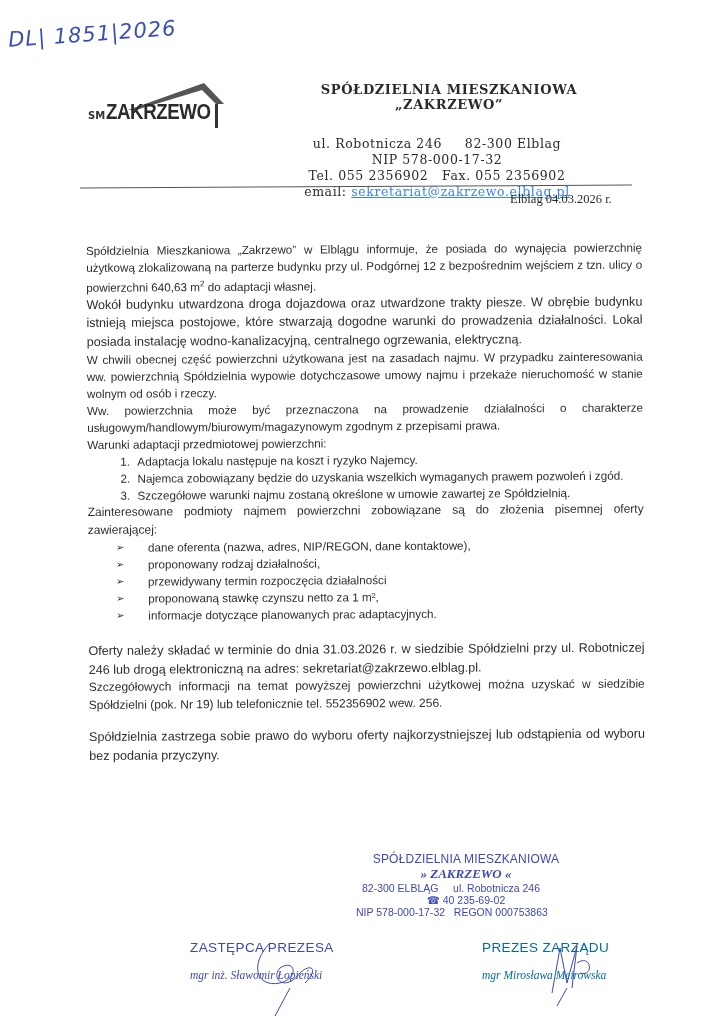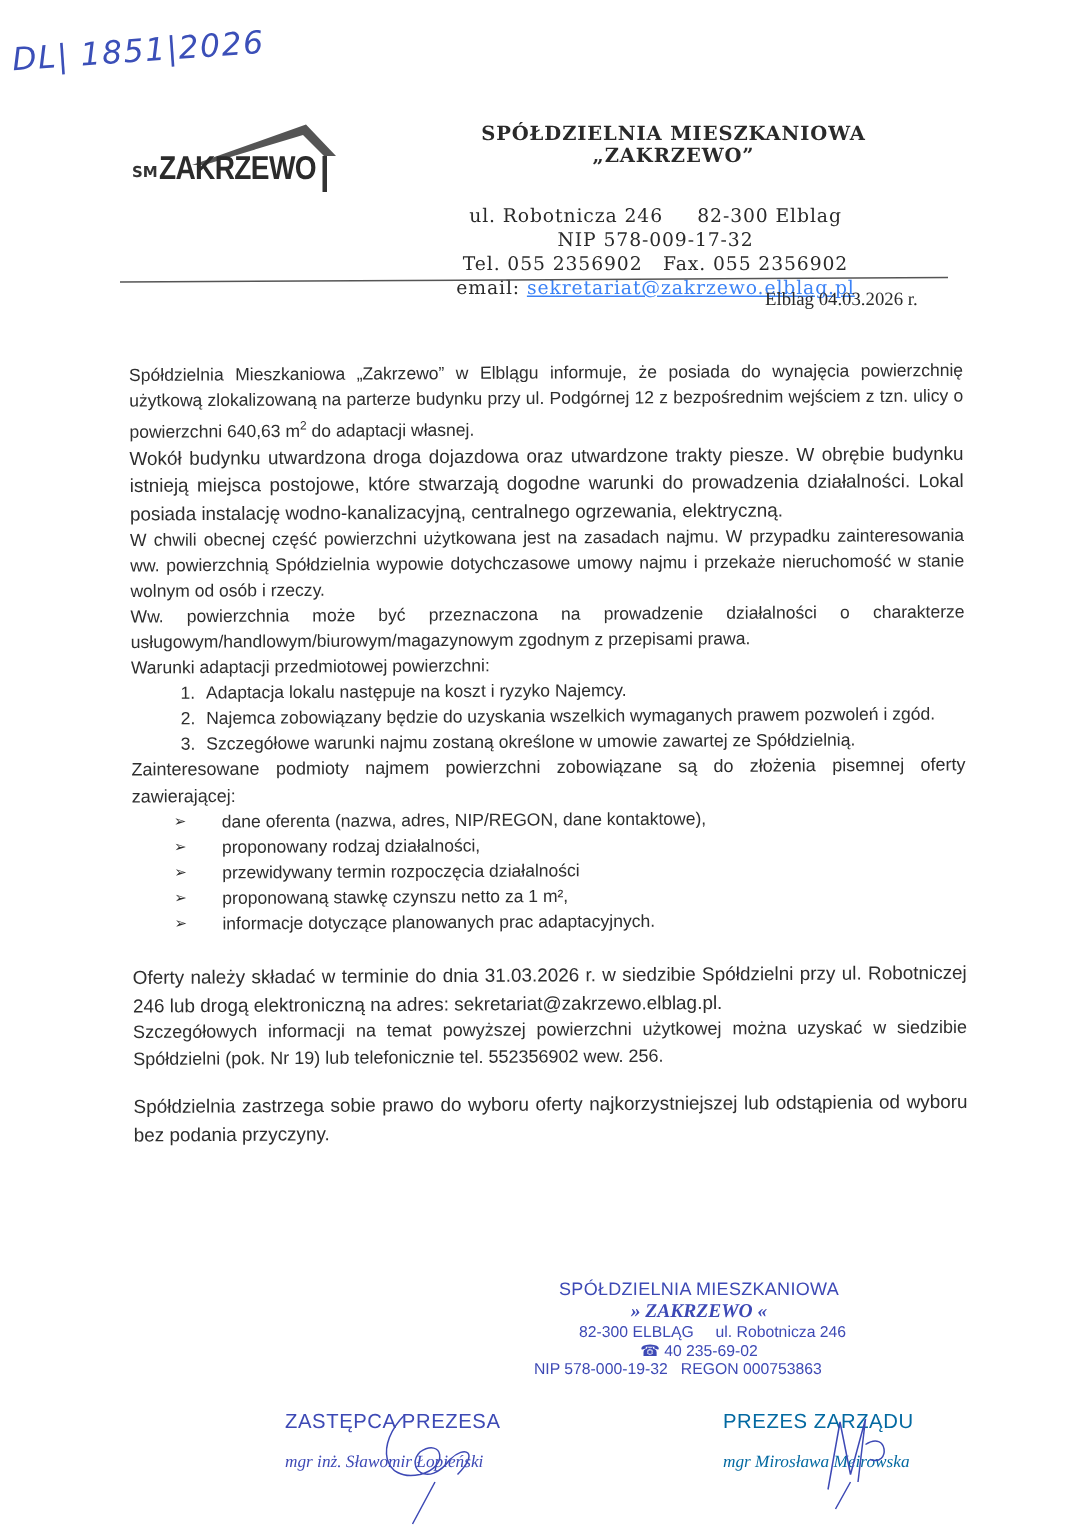--- a/index.html
+++ b/index.html
@@ -49,21 +49,21 @@
     <polygon points="40,30 116,3 136,24 128,24 114,10 48,30" fill="#555"></polygon>
     <rect x="127" y="24" width="3" height="24" fill="#333"></rect>
   </svg>
   <span class="sm">SM</span>
   <span class="name">ZAKRZEWO</span>
 </div>
 
 <div class="abs header">
   <div class="org">SPÓŁDZIELNIA MIESZKANIOWA „ZAKRZEWO”</div>
   <div class="line" style="white-space:pre;margin-top:24px;">ul. Robotnicza 246     82-300 Elblag</div>
-  <div class="line">NIP 578-009-17-32</div>
+  <div class="line">NIP 578-000-17-32</div>
   <div class="line" style="white-space:pre;">Tel. 055 2356902   Fax. 055 2356902</div>
   <div class="line email"><span>email: </span><a>sekretariat@zakrzewo.elblag.pl</a></div>
 </div>
 
 <div class="abs rule"></div>
 
 <div class="abs date">Elblag 04.03.2026 r.</div>
 
 <div class="abs body">
   <p><span>Spółdzielnia Mieszkaniowa „Zakrzewo” w Elblągu informuje, że posiada do wynajęcia powierzchnię użytkową zlokalizowaną na parterze budynku przy ul. Podgórnej 12 z bezpośrednim wejściem z tzn. ulicy o powierzchni 640,63 m</span><sup style="font-size:8px;">2</sup><span> do adaptacji własnej.</span></p>
@@ -87,23 +87,23 @@
   <div class="gap"></div>
   <p class="big">Oferty należy składać w terminie do dnia 31.03.2026 r. w siedzibie Spółdzielni przy ul. Robotniczej 246  lub drogą elektroniczną na adres: sekretariat@zakrzewo.elblag.pl.</p>
   <p class="med">Szczegółowych informacji na temat powyższej powierzchni użytkowej można uzyskać w siedzibie Spółdzielni (pok. Nr 19) lub telefonicznie tel. 552356902 wew. 256.</p>
   <div class="gap2"></div>
   <p class="big">Spółdzielnia zastrzega sobie prawo do wyboru oferty najkorzystniejszej lub odstąpienia od wyboru bez podania przyczyny.</p>
 </div>
 
 <div class="abs stamp">
   <div class="t1">SPÓŁDZIELNIA MIESZKANIOWA</div>
   <div class="t2">» ZAKRZEWO «</div>
-  <div class="t3" style="white-space:pre;margin-left:24px;">82-300 ELBLĄG     ul. Robotnicza 246</div>
+  <div class="t3" style="white-space:pre;">82-300 ELBLĄG     ul. Robotnicza 246</div>
   <div class="t4">☎ 40 235-69-02</div>
-  <div class="t5" style="white-space:pre;">NIP 578-000-19-32   REGON 000753863</div>
+  <div class="t5" style="white-space:pre;">NIP 578-000-17-32   REGON 000753863</div>
 </div>
 
 <div class="abs sig1">
   <div class="sigtitle">ZASTĘPCA PREZESA</div>
   <div class="signame">mgr inż. Sławomir Łopieński</div>
   <svg class="scribble" width="90" height="80" style="left:50px;top:-2px;">
     <path d="M30,5 C10,25 15,50 40,45 C60,40 55,20 40,30 C30,40 45,55 60,35 C70,25 80,30 65,45 M50,50 L35,78" stroke="#3d49b5" stroke-width="1" fill="none"></path>
   </svg>
 </div>
 

